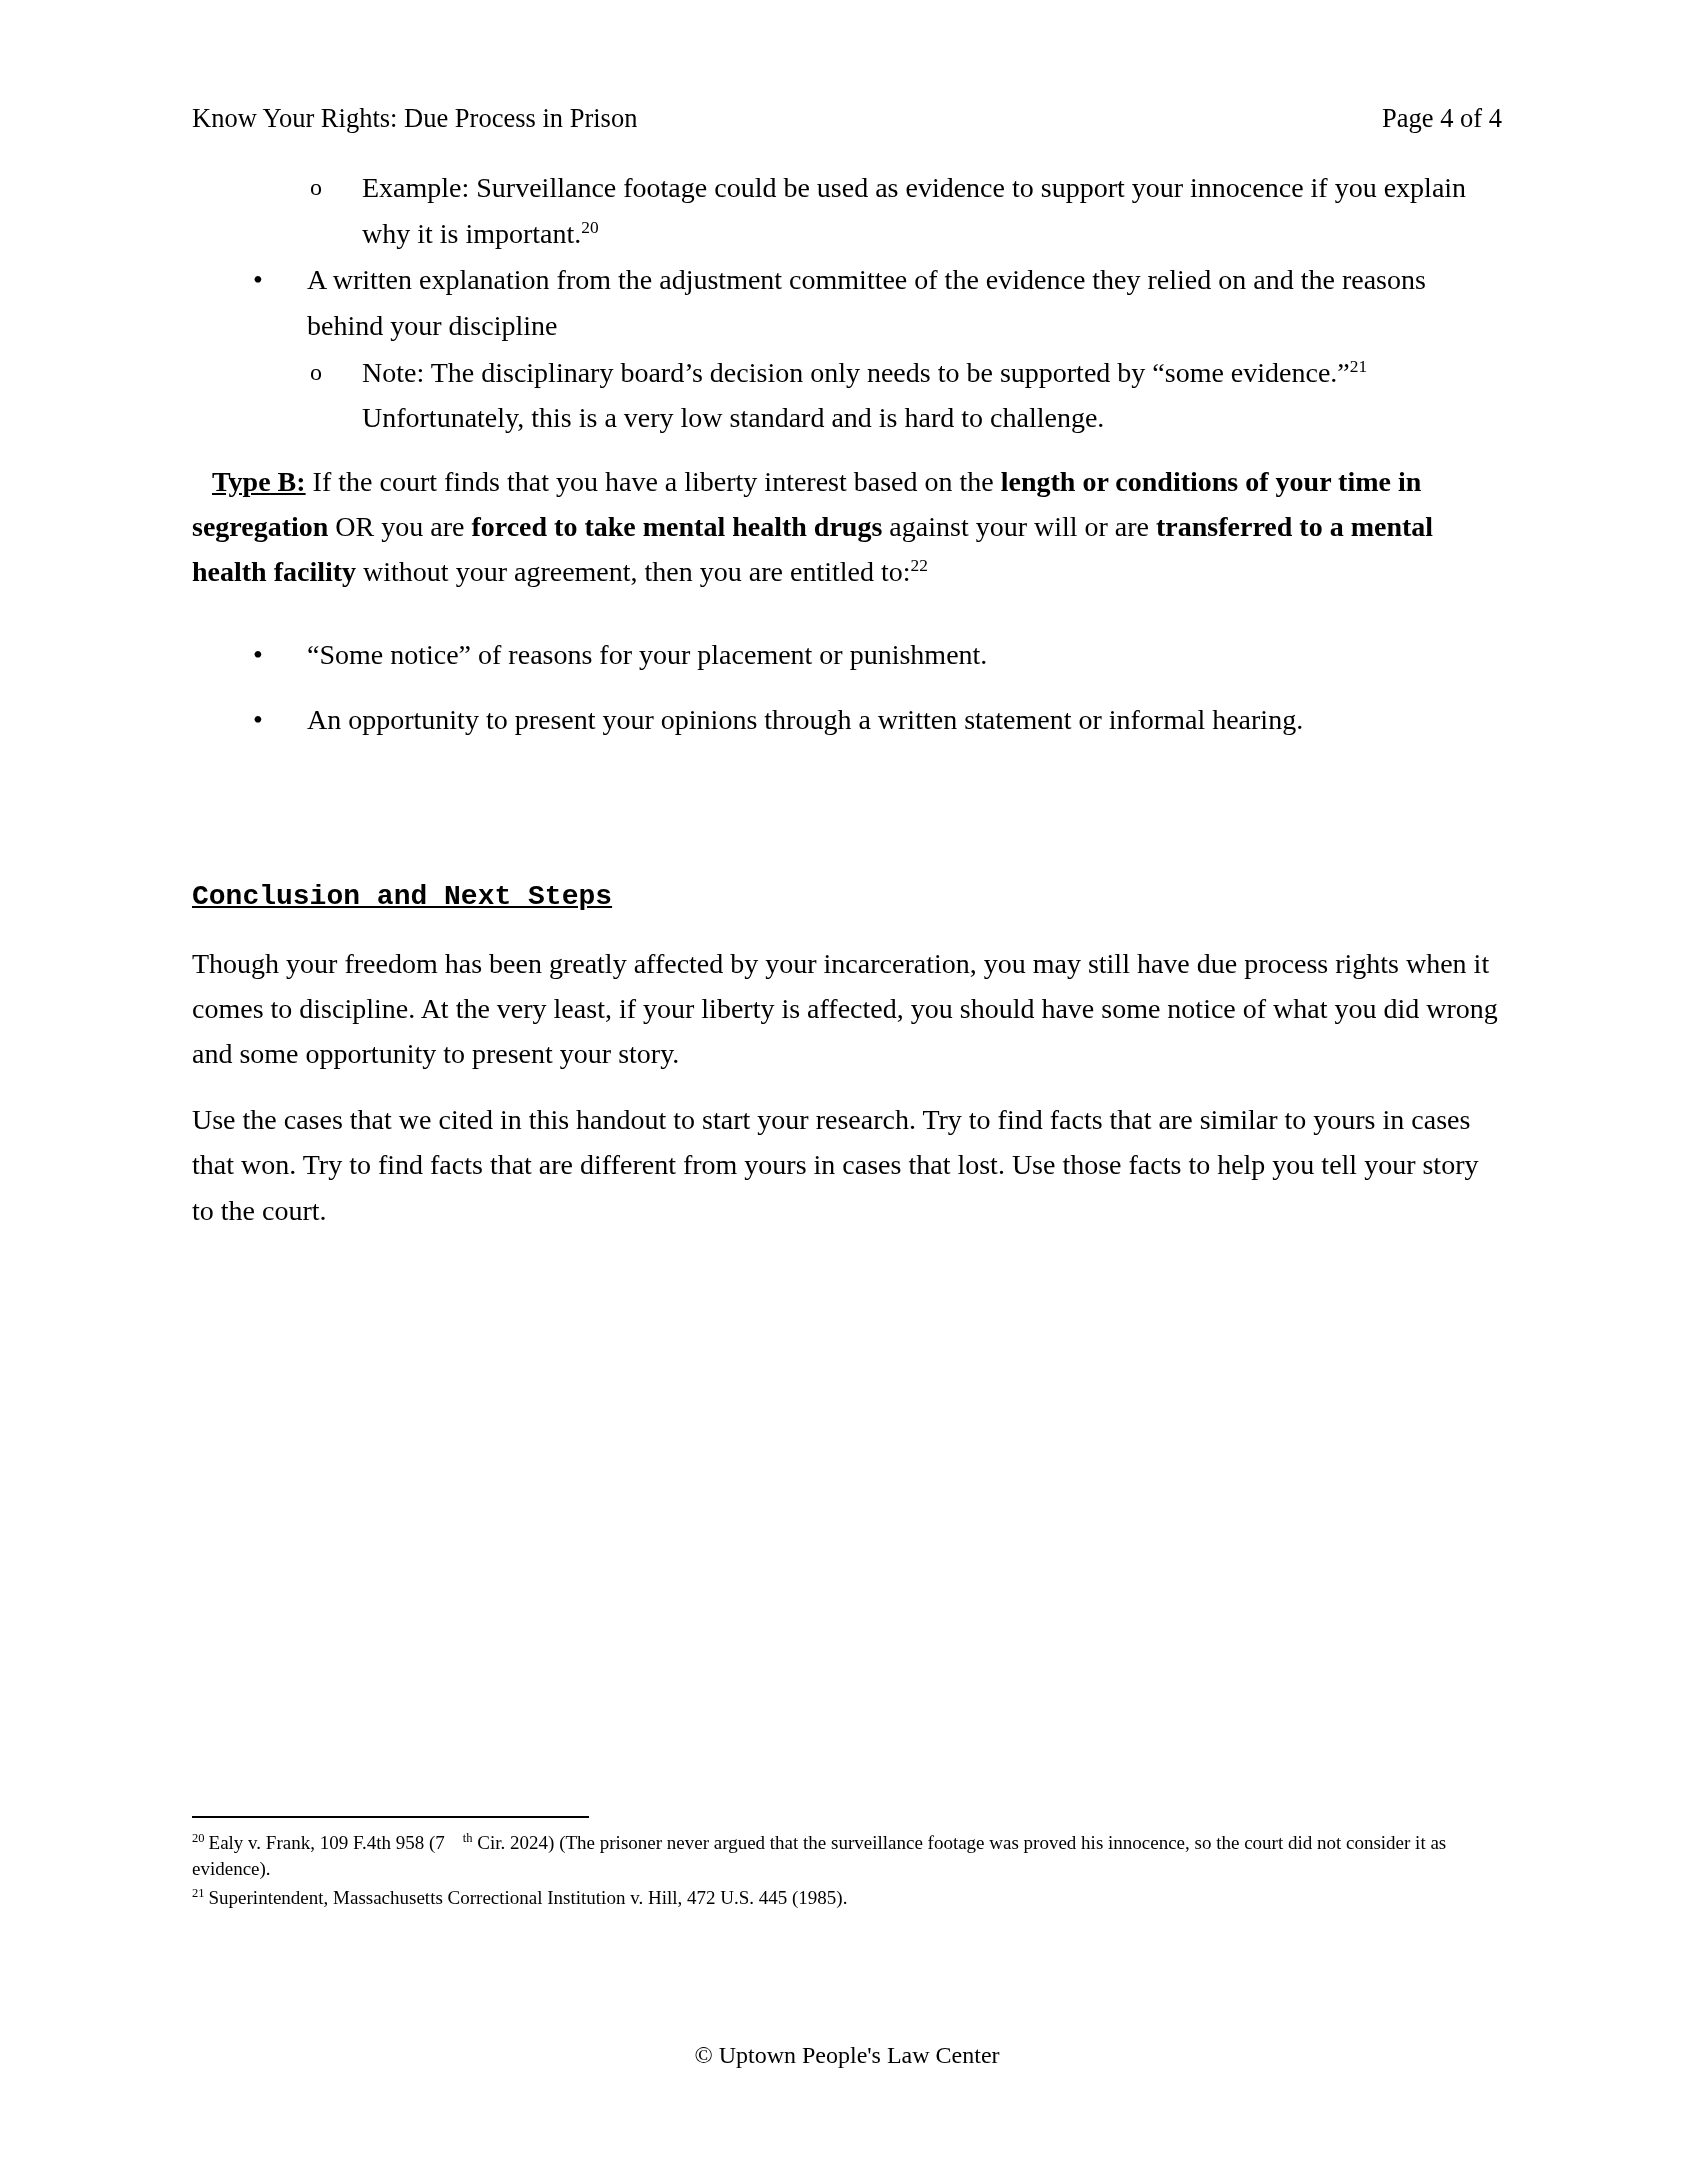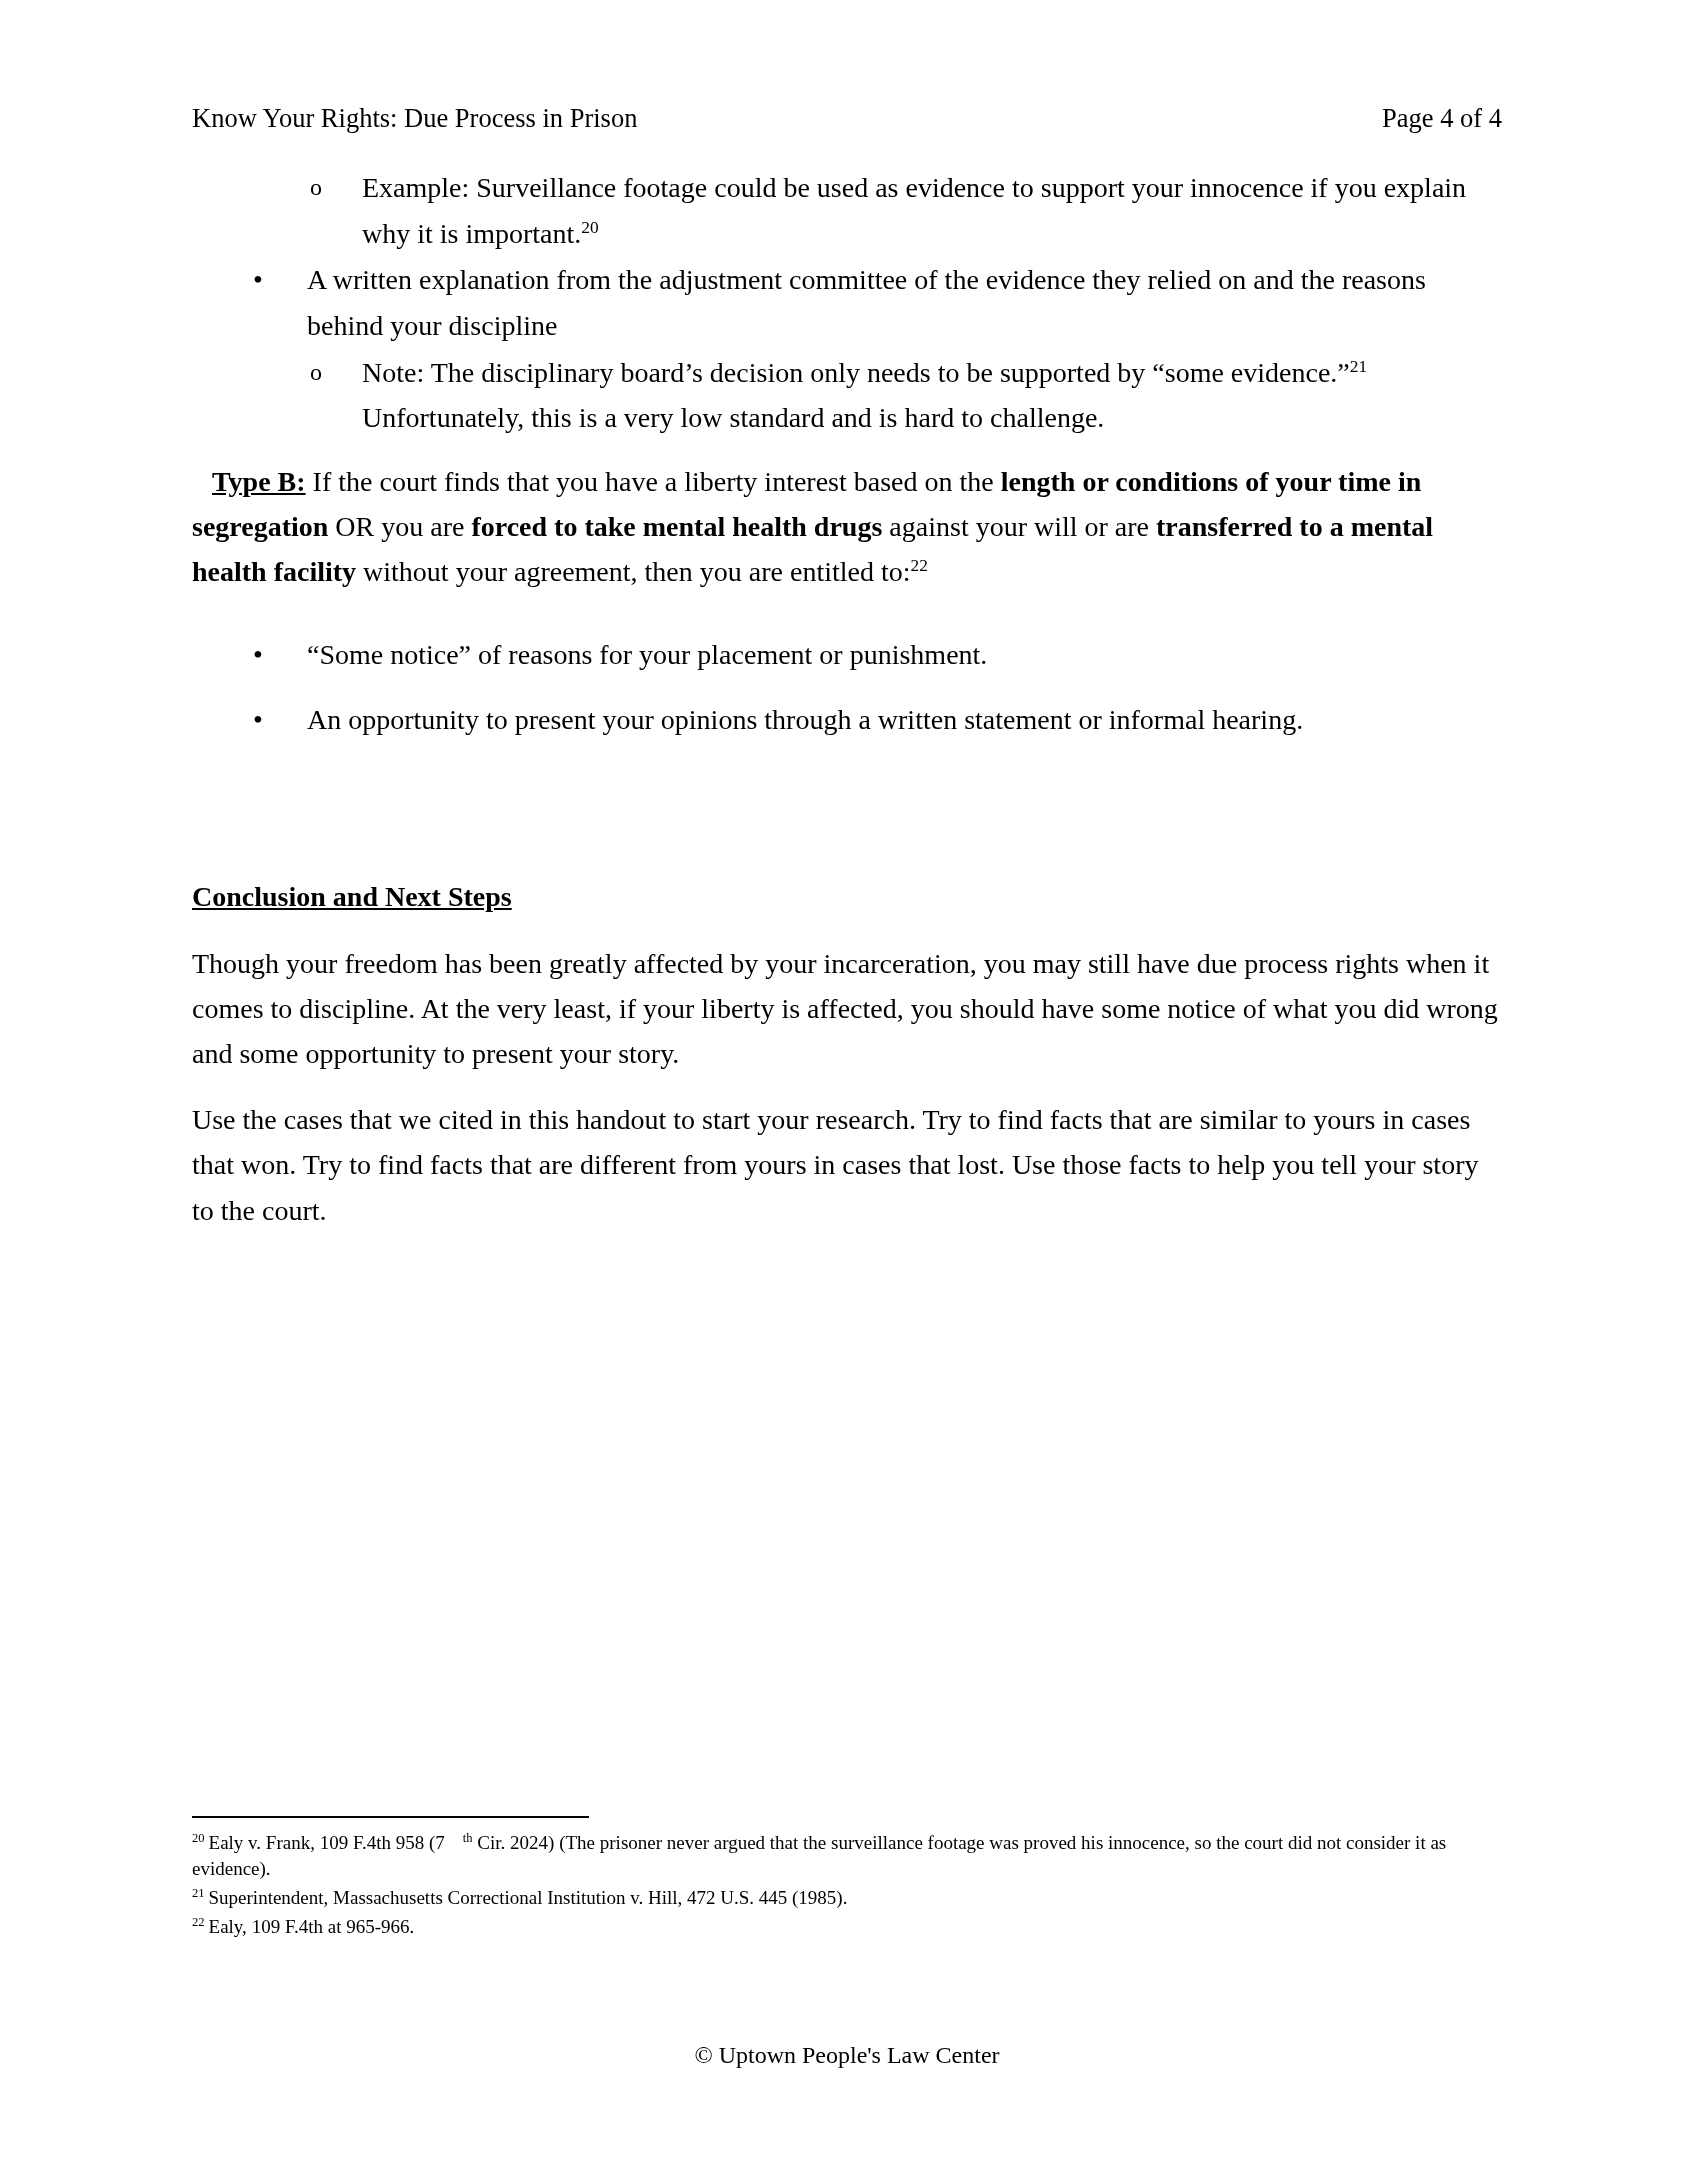--- a/index.html
+++ b/index.html
@@ -103,20 +103,21 @@
     line-height: 0;
     vertical-align: super;
   }
 
   h2.section-heading {
     font-size: 28px;
     font-weight: bold;
     text-decoration: underline;
     margin: 0 0 25px 0;
     line-height: 1.3;
+    font-family: Liberation Mono, monospace;
   }
 
   
   .footnote-area {
     position: absolute;
     left: 192px;
     top: 1816px;
     width: 1310px;
   }
   .footnote-rule {
@@ -226,21 +227,20 @@
   </div>
 
   <div class="footnote-area">
     <div class="footnote-rule"></div>
     <div class="footnotes">
 
       <p><span class="fn-num">20</span><span class="it">Ealy v. Frank,</span><span> 109 F.4th 958 (7</span><span class="ord">th</span><span> Cir. 2024) (The prisoner never argued that the surveillance footage was proved his innocence, so the court did not consider it as evidence).</span></p>
 
       <p><span class="fn-num">21</span><span class="it">Superintendent, Massachusetts Correctional Institution v. Hill</span><span>, 472 U.S. 445 (1985).</span></p>
 
-      <p><span class="fn-num">22</span><span class="it">Ealy,</span><span> 109 F.4th at 965-966.</span></p>
 
     </div>
   </div>
 
   <div class="page-footer">
     <span>© Uptown People's Law Center</span>
   </div>
 
 </div>
 

